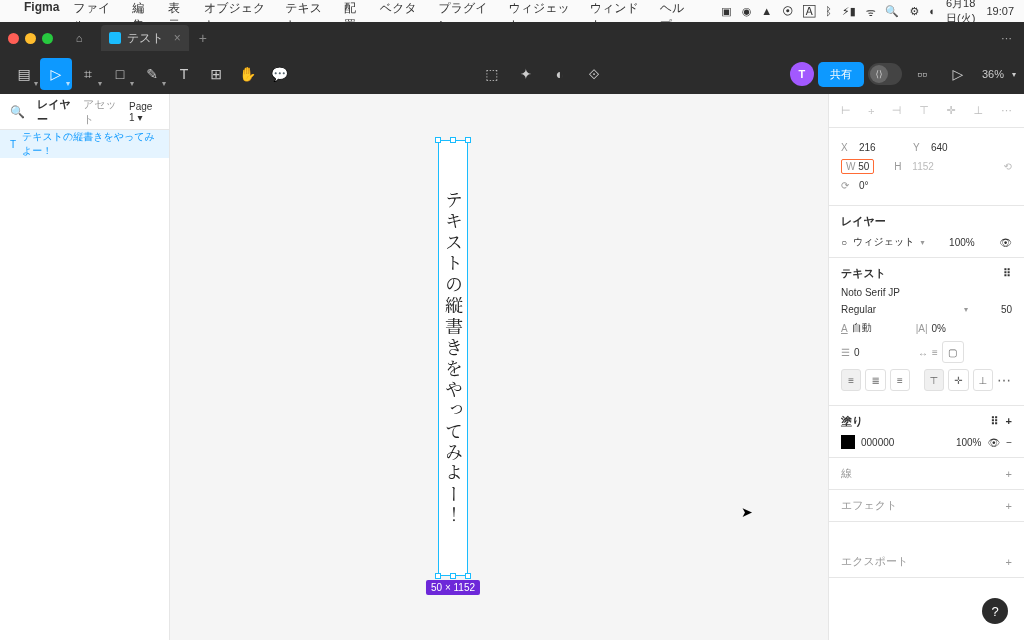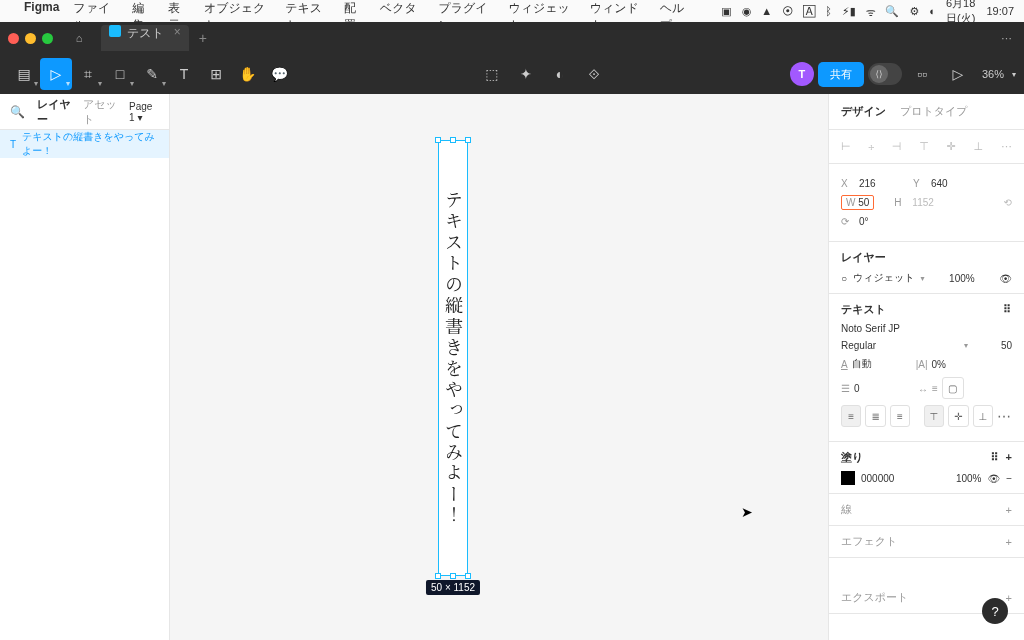--- a/index.html
+++ b/index.html
@@ -11,21 +11,21 @@
 .menubar .appname { font-weight: 600; }
 .menubar .spacer { flex: 1; }
 .menubar .right { display: flex; align-items: center; gap: 10px; font-size: 11px; }
 .menubar .right span { display: inline-flex; align-items: center; }
 
 
 .tabbar { height: 32px; background: #2c2c2c; display: flex; align-items: center; padding-left: 8px; gap: 6px; position:relative;}
 .circ { width: 11px; height: 11px; border-radius: 50%; }
 .c-red { background: #ff5f56; } .c-yel { background: #ffbd2e; } .c-grn { background: #27c93f; }
 .home-btn { width:28px;height:24px;display:flex;align-items:center;justify-content:center;color:#aaa;margin-left:6px;margin-right:2px;}
-.tab { height: 26px; background: #3c3c3c; border-radius: 4px 4px 0 0; display: flex; padding: 0 8px; color: #ccc; font-size: 12px; gap:6px;}
+.tab { height: 26px; background: #3c3c3c; border-radius: 4px 4px 0 0; display: flex; align-items: center; padding: 0 8px; color: #ccc; font-size: 12px; gap:6px;}
 .tab .ficon{width:12px;height:12px;background:#1abcfe;border-radius:2px;display:inline-block;}
 .tab .close{color:#888;font-size:12px;margin-left:4px;}
 .tabbar .plus{color:#888;margin-left:4px;font-size:14px;}
 .tabbar .more{position:absolute;right:12px;color:#aaa;}
 
 
 .toolbar { height: 40px; background: #2c2c2c; display: flex; align-items: center; padding: 0 8px; color: #ccc; }
 .tool { width: 32px; height: 32px; display: flex; align-items: center; justify-content: center; border-radius: 4px; font-size: 14px; position:relative;}
 .tool.active { background: #0d99ff; color: #fff; }
 .tool .chev{font-size:8px;position:absolute;bottom:2px;right:2px;opacity:.7;}
@@ -48,21 +48,21 @@
 .lp-header .page{margin-left:auto;color:#333;font-size:10px;}
 .layer-row{height:28px;display:flex;align-items:center;padding:0 10px;gap:6px;background:#e5f4ff;color:#0d99ff;font-size:10px;}
 .layer-row .ticon{font-size:10px;}
 
 .canvas { flex: 1; background: #f5f5f5; position: relative; }
 .selbox{position:absolute;left:268px;top:46px;width:30px;height:436px;border:1px solid #1abcfe;background:#fff;}
 .vtext{writing-mode:vertical-rl;text-orientation:upright;font-family:"Noto Serif JP",serif;font-size:18px;line-height:30px;letter-spacing:3px;height:100%;text-align:center;color:#222;}
 .handle{position:absolute;width:6px;height:6px;background:#fff;border:1px solid #1abcfe;}
 .h-tl{left:-4px;top:-4px;} .h-tr{right:-4px;top:-4px;} .h-bl{left:-4px;bottom:-4px;} .h-br{right:-4px;bottom:-4px;}
 .h-tm{left:50%;top:-4px;margin-left:-3px;} .h-bm{left:50%;bottom:-4px;margin-left:-3px;}
-.dims{position:absolute;left:50%;transform:translateX(-50%);bottom:-20px;background:#0f172a;color:#fff;font-size:10px;padding:2px 5px;border-radius:2px;white-space:nowrap;}
+.dims{position:absolute;left:50%;transform:translateX(-50%);bottom:-20px;background:#6d28d9;color:#fff;font-size:10px;padding:2px 5px;border-radius:2px;white-space:nowrap;}
 .cursor{position:absolute;left:571px;top:410px;font-size:14px;color:#000;}
 
 .rightpanel { width: 196px; background: #fff; border-left: 1px solid #e6e6e6; font-size: 11px; overflow:hidden;}
 .rp-tabs{height:36px;display:flex;align-items:center;gap:14px;padding:0 12px;border-bottom:1px solid #e6e6e6;}
 .rp-tabs .t{color:#999;} .rp-tabs .t.active{color:#333;font-weight:600;}
 .rp-sec{border-bottom:1px solid #e6e6e6;padding:8px 12px;}
 .rp-row{display:flex;align-items:center;gap:6px;margin:6px 0;font-size:10px;}
 .rp-row .lab{color:#999;width:12px;font-size:10px;}
 .rp-row .val{color:#333;width:48px;}
 .rp-row .val.dim{color:#bbb;}
@@ -182,24 +182,20 @@
       <div class="handle h-tr"></div>
       <div class="handle h-bl"></div>
       <div class="handle h-bm"></div>
       <div class="handle h-br"></div>
       <div class="dims">50 × 1152</div>
     </div>
     <div class="cursor">➤</div>
   </div>
 
   <div class="rightpanel">
-    <div class="rp-tabs">
-      <span class="t active">デザイン</span>
-      <span class="t">プロトタイプ</span>
-    </div>
     <div class="rp-sec">
       <div class="align-row">
         <span>⊢</span>
         <span>⧾</span>
         <span>⊣</span>
         <span>⊤</span>
         <span>✛</span>
         <span>⊥</span>
         <span>⋯</span>
       </div>

